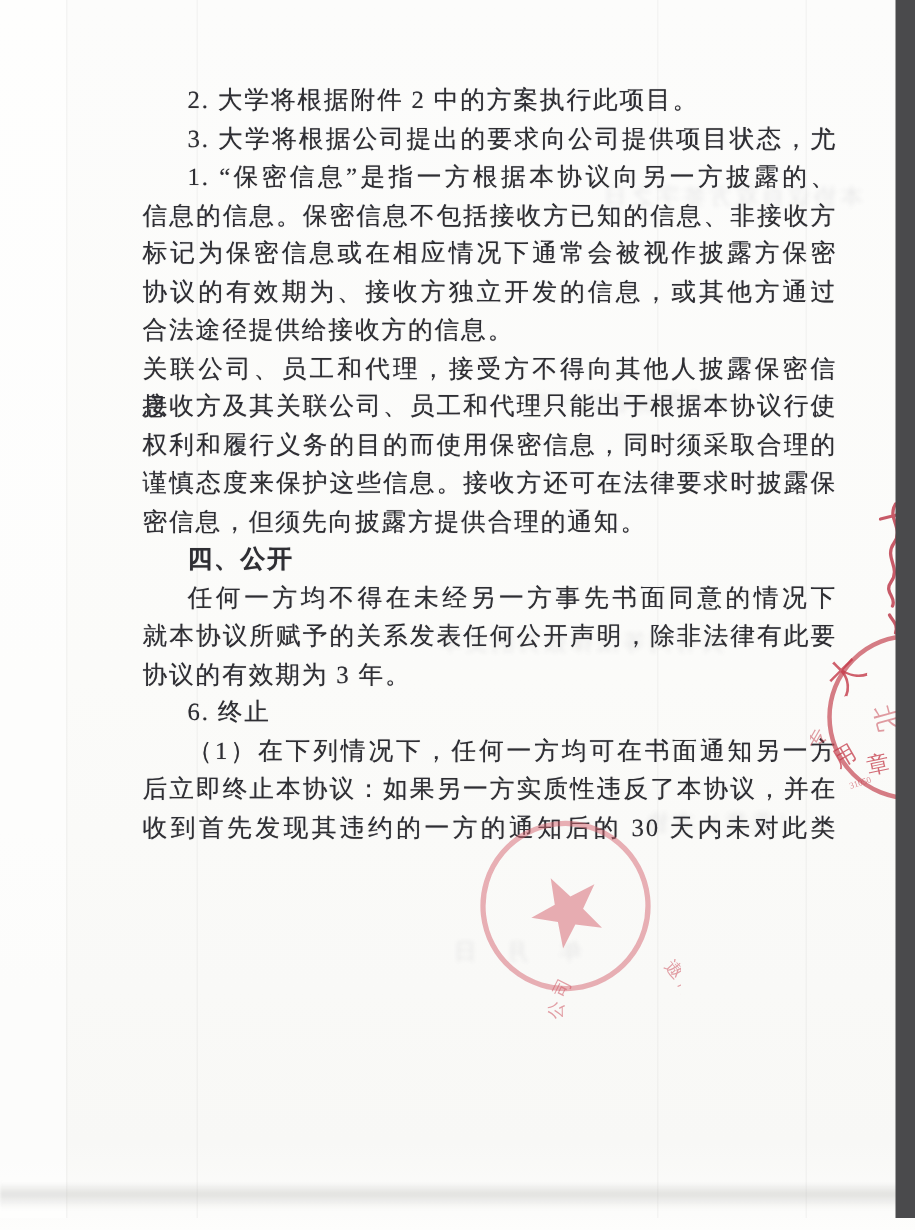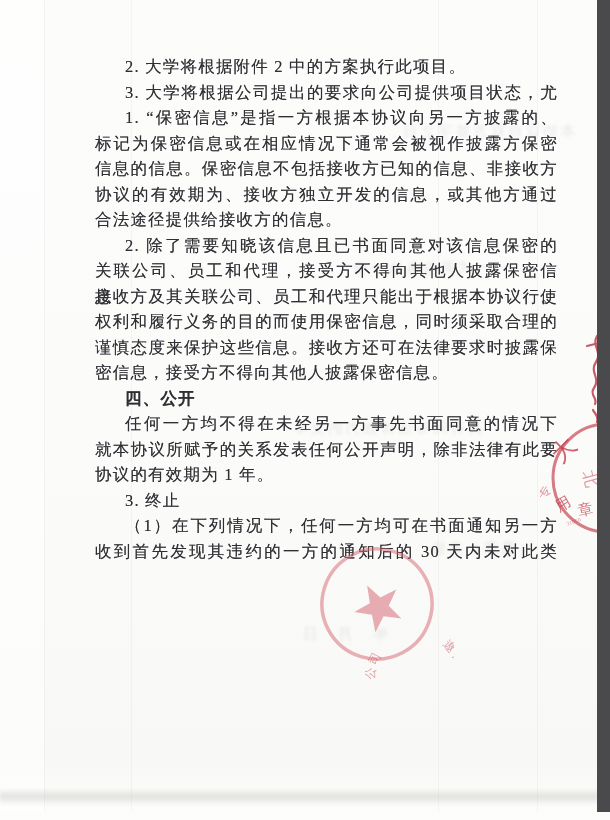--- a/index.html
+++ b/index.html
@@ -57,36 +57,36 @@
       <div class="ghost" style="left: 350px; top: 259px;">一式两份各执一份</div>
       <div class="ghost" style="left: 290px; top: 419px;">具有同等法律效力的文本</div>
       <div class="ghost" style="left: 428px; top: 539px;">（盖章）本协</div>
       <div class="ghost" style="left: 300px; top: 625px;">年　月　日</div>
     </div>
 
   <div id="text-block">
       <div class="line indent">2. 大学将根据附件 2 中的方案执行此项目。</div>
       <div class="line indent fill">3. 大学将根据公司提出的要求向公司提供项目状态，尤</div>
       <div class="line indent fill">1. “保密信息”是指一方根据本协议向另一方披露的、</div>
+      <div class="line fill">信息的信息。保密信息不包括接收方已知的信息、非接收方</div>
       <div class="line fill">标记为保密信息或在相应情况下通常会被视作披露方保密</div>
-      <div class="line fill">信息的信息。保密信息不包括接收方已知的信息、非接收方</div>
       <div class="line fill">协议的有效期为、接收方独立开发的信息，或其他方通过</div>
       <div class="line">合法途径提供给接收方的信息。</div>
-      <div class="line indent fill">2. 除了需要知晓该信息且已书面同意对该信息保密的</div>
       <div class="line fill">关联公司、员工和代理，接受方不得向其他人披露保密信息。</div>
       <div class="line fill">接收方及其关联公司、员工和代理只能出于根据本协议行使</div>
       <div class="line fill">权利和履行义务的目的而使用保密信息，同时须采取合理的</div>
       <div class="line fill">谨慎态度来保护这些信息。接收方还可在法律要求时披露保</div>
-      <div class="line">密信息，接受方不得向其他人披露保密信息。</div>
+      <div class="line">密信息，但须先向披露方提供合理的通知。</div>
       <div class="line indent heading">四、公开</div>
       <div class="line indent fill">任何一方均不得在未经另一方事先书面同意的情况下</div>
       <div class="line fill">就本协议所赋予的关系发表任何公开声明，除非法律有此要</div>
-      <div class="line">协议的有效期为 1 年。</div>
-      <div class="line indent">3. 终止</div>
+      <div class="line">协议的有效期为 3 年。</div>
+      <div class="line indent">6. 终止</div>
       <div class="line indent fill">（1）在下列情况下，任何一方均可在书面通知另一方</div>
+      <div class="line fill">后立即终止本协议：如果另一方实质性违反了本协议，并在</div>
       <div class="line fill">收到首先发现其违约的一方的通知后的 30 天内未对此类</div>
     </div>
 
   <svg id="company-seal" class="stamp" width="154" height="154" viewBox="-77 -77 154 154">
     <g transform="rotate(-28)">
       <circle cx="0" cy="0" r="55" fill="none" stroke="rgba(213,100,112,0.5)" stroke-width="3.5"></circle>
       <polygon points="0,-23 5.9,-6.1 23.8,-5.7 9.5,5.1 14.7,22.2 0,12 -14.7,22.2 -9.5,5.1 -23.8,-5.7 -5.9,-6.1" transform="translate(0,2)" fill="rgba(212,88,100,0.48)"></polygon>
       <path id="seal-ring-path" d="M 0 42 A 42 42 0 1 1 -0.12 42" fill="none"></path>
       <text font-size="12" fill="rgba(208,92,104,0.58)" letter-spacing="2">
         <textPath href="#seal-ring-path" startOffset="48">遨博智能科技（北京）有限公司</textPath>

